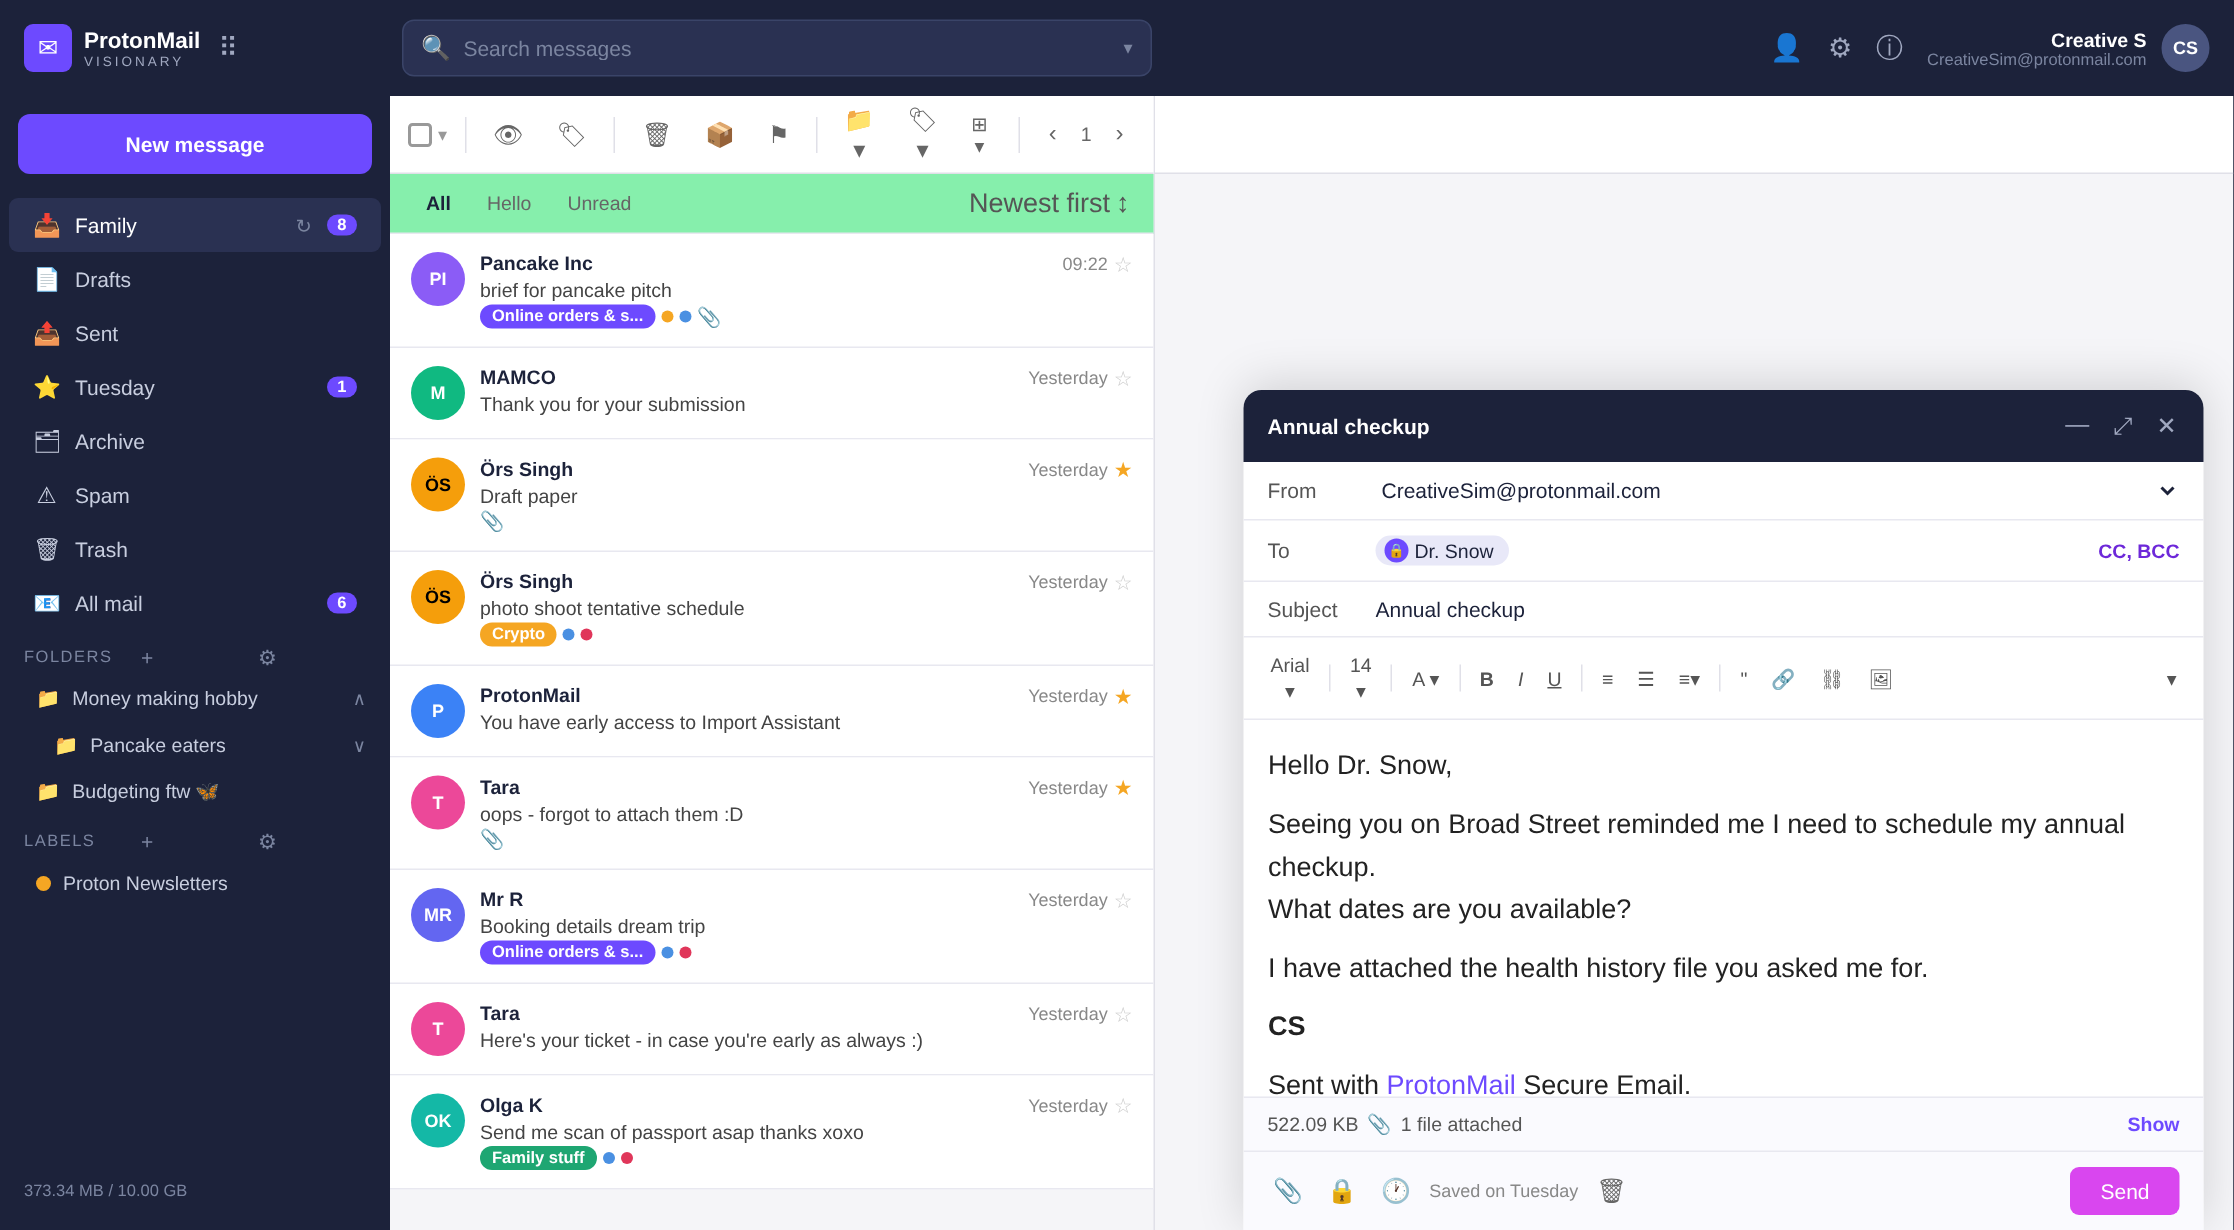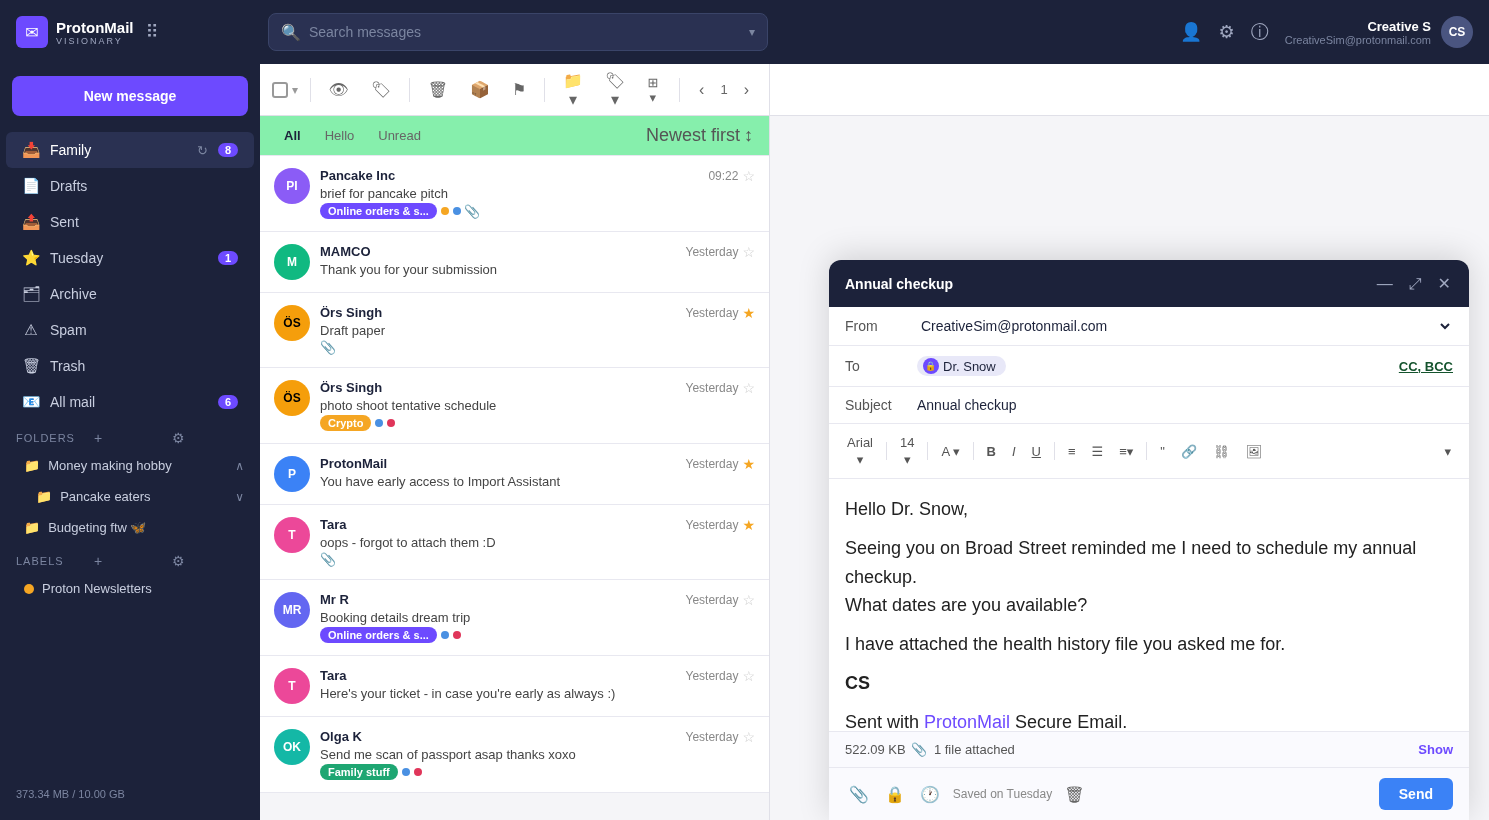--- a/index.html
+++ b/index.html
@@ -85,35 +85,35 @@
     .compose-header { background: #1c223a; border-radius: 12px 12px 0 0; padding: 12px 16px; display: flex; align-items: center; justify-content: space-between; }
     .compose-title { color: #fff; font-size: 14px; font-weight: 600; }
     .compose-actions { display: flex; gap: 12px; }
     .compose-action-btn { background: none; border: none; cursor: pointer; color: #a0a8c0; font-size: 16px; padding: 2px; }
     .compose-body { display: flex; flex-direction: column; flex: 1; overflow: hidden; }
     .compose-field { display: flex; align-items: center; padding: 10px 16px; border-bottom: 1px solid #e8e8f0; gap: 12px; }
     .compose-field-label { color: #555; font-size: 14px; width: 60px; flex-shrink: 0; font-weight: 500; }
     .compose-field-value { flex: 1; font-size: 14px; color: #1c223a; display: flex; align-items: center; gap: 6px; }
     .compose-field-select { display: flex; align-items: center; gap: 6px; flex: 1; }
     .compose-field-select select { border: none; outline: none; font-size: 14px; color: #1c223a; background: transparent; cursor: pointer; flex: 1; }
-    .cc-bcc { color: #14532d; font-size: 13px; font-weight: 600; cursor: pointer; white-space: nowrap; text-decoration: underline; }
+    .cc-bcc { color: #6d28d9; font-size: 13px; font-weight: 600; cursor: pointer; white-space: nowrap; }
     .recipient-chip { display: flex; align-items: center; gap: 4px; background: #e8e8f8; border-radius: 12px; padding: 2px 10px 2px 6px; font-size: 13px; color: #1c223a; }
     .recipient-icon { width: 16px; height: 16px; background: #6d4aff; border-radius: 50%; display: flex; align-items: center; justify-content: center; font-size: 9px; color: #fff; }
     .compose-subject-input { flex: 1; border: none; outline: none; font-size: 14px; color: #1c223a; background: transparent; }
     .compose-toolbar { display: flex; align-items: center; padding: 8px 12px; border-bottom: 1px solid #e8e8f0; gap: 4px; flex-wrap: wrap; }
     .compose-toolbar-btn { background: none; border: none; cursor: pointer; color: #555; font-size: 13px; padding: 3px 6px; border-radius: 4px; display: flex; align-items: center; gap: 2px; flex-direction: column; }
     .compose-toolbar-separator { width: 1px; height: 18px; background: #e0e0e8; margin: 0 3px; }
     .compose-text-area { flex: 1; padding: 16px; overflow-y: auto; font-size: 18px; color: #222; line-height: 1.6; min-height: 200px; max-height: 260px; }
     .compose-text-area p { margin-bottom: 10px; }
     .compose-text-area .signature { margin-top: 8px; }
     .proton-link { color: #6d4aff; text-decoration: none; }
     .compose-footer { display: flex; align-items: center; padding: 10px 16px; border-top: 1px solid #e8e8f0; background: #fafafe; gap: 8px; }
     .attachment-info { font-size: 13px; color: #555; display: flex; align-items: center; gap: 6px; flex: 1; }
     .show-link { color: #6d4aff; font-size: 13px; cursor: pointer; font-weight: 600; }
-    .send-btn { background: #3b82f6; color: #fff; border: none; border-radius: 6px; padding: 8px 20px; font-size: 14px; font-weight: 700; cursor: pointer; }
+    .send-btn { background: #d946ef; color: #fff; border: none; border-radius: 6px; padding: 8px 20px; font-size: 14px; font-weight: 400; cursor: pointer; }
     .compose-footer-icon { background: none; border: none; cursor: pointer; color: #666; font-size: 16px; padding: 4px; }
     .saved-text { font-size: 12px; color: #888; }
 
     
     .right-panel { flex: 1; display: flex; flex-direction: column; background: #f5f5f8; }
     .right-toolbar { background: #fff; height: 52px; display: flex; align-items: center; padding: 0 16px; border-bottom: 1px solid #e0e0e8; gap: 8px; }
 
     
     ::-webkit-scrollbar { width: 6px; }
     ::-webkit-scrollbar-track { background: transparent; }

